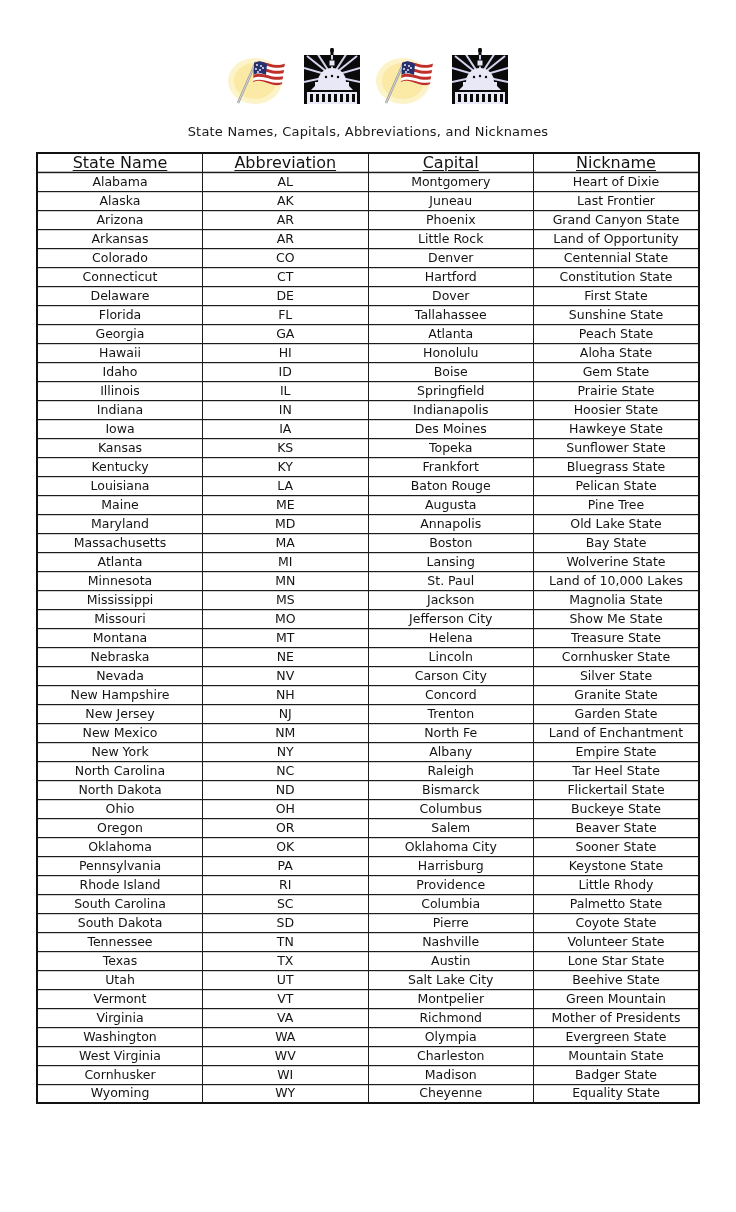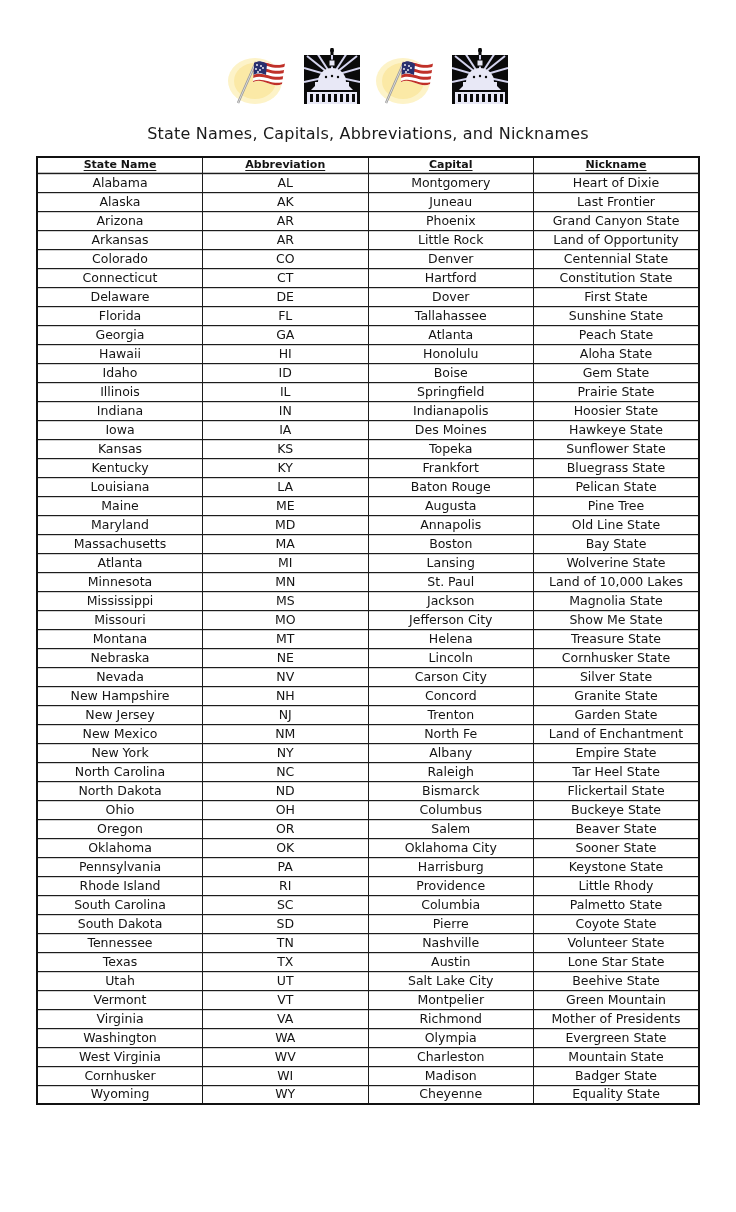--- a/index.html
+++ b/index.html
@@ -19,21 +19,21 @@
     justify-content: center;
     align-items: flex-end;
     gap: 14px;
     height: 108px;
   }
   .icon-wrap { display: inline-block; line-height: 0; }
 
   .doc-title {
     text-align: center;
     margin-top: 16px;
-    font-size: 16px;
+    font-size: 13px;
     letter-spacing: 0.2px;
     color: #1a1a1a;
   }
 
   table.states {
     margin: 13px auto 0 auto;
     width: 664px;
     border-collapse: collapse;
     table-layout: fixed;
   }
@@ -45,22 +45,22 @@
     color: #141414;
     padding: 0 2px;
     height: 19px;
     line-height: 1.1;
     white-space: nowrap;
     overflow: hidden;
   }
   table.states { border: 2px solid #111; }
   table.states th {
     height: 16px;
-    font-weight: bold;
-    font-size: 11px;
+    font-weight: normal;
+    font-size: 16px;
     text-decoration: underline;
     text-underline-offset: 2px;
   }
   table.states td { box-shadow: 0 1px 0 rgba(0,0,0,0.18) inset; }
   table.states th { box-shadow: 0 -1px 0 rgba(0,0,0,0.25) inset; }
   col { width: 25%; }
 </style>
 </head>
 <body>
 
@@ -341,21 +341,21 @@
         <tr>
           <td>Maine</td>
           <td>ME</td>
           <td>Augusta</td>
           <td>Pine Tree</td>
         </tr>
         <tr>
           <td>Maryland</td>
           <td>MD</td>
           <td>Annapolis</td>
-          <td>Old Line State</td>
+          <td>Old Lake State</td>
         </tr>
         <tr>
           <td>Massachusetts</td>
           <td>MA</td>
           <td>Boston</td>
           <td>Bay State</td>
         </tr>
         <tr>
           <td>Atlanta</td>
           <td>MI</td>

